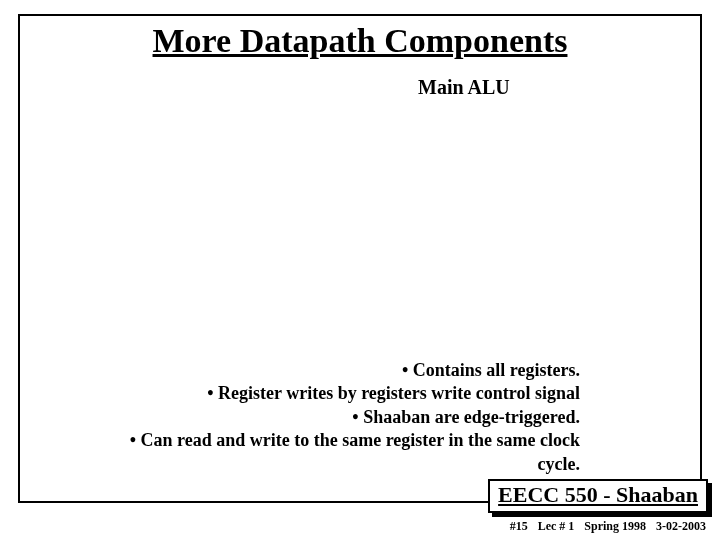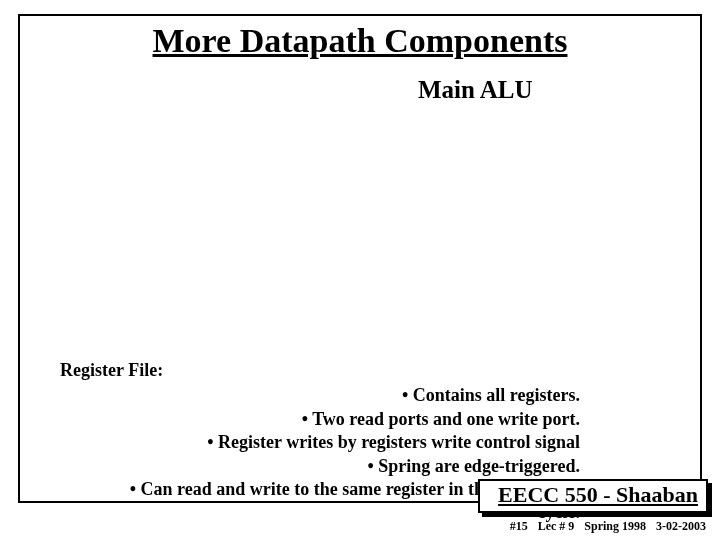--- a/index.html
+++ b/index.html
@@ -16,61 +16,59 @@
     position: absolute; left: 0; top: 6px; width: 100%;
     text-align: center; font-size: 34px; font-weight: bold;
     text-decoration: underline; color: #000;
   }
   .label-left {
     position: absolute; left: 27px; top: 54px;
     font-size: 21px; font-weight: bold;
   }
   .label-right {
     position: absolute; left: 398px; top: 60px;
-    font-size: 25px; font-weight: bold;
+    font-size: 20px; font-weight: bold;
   }
   .notes {
     position: absolute; left: 40px; top: 343px; width: 520px;
     font-size: 18px; font-weight: bold; line-height: 1.3;
   }
   .notes .hdr { margin-bottom: 2px; }
   .notes ul { list-style: none; padding-left: 36px; text-align: right; }
   .notes li::before { content: "•  "; }
   .footer-box {
     position: absolute; right: 12px; bottom: 27px;
     border: 2px solid #000; background: #fff;
     box-shadow: 4px 4px 0 #000;
-    padding: 1px 8px 3px 18px;
+    padding: 1px 8px 3px 8px;
     font-size: 22px; font-weight: bold;
     text-decoration: underline;
   }
   .footer-meta {
     position: absolute; right: 14px; bottom: 6px;
     font-size: 12px; font-weight: bold; color: #000;
     display: flex; gap: 10px; justify-content: flex-end;
   }
 </style>
 </head>
 <body>
 
 <div class="slide">
   <div class="frame">
     <div class="title">More Datapath Components</div>
     <div class="label-right">Main ALU</div>
     <div class="notes">
-      <div class="hdr">Register File:</div>
       <ul>
         <li>Contains all registers.</li>
-        <li>Two read ports and one write port.</li>
         <li>Register writes by registers write control signal</li>
-        <li>Spring are edge-triggered.</li>
+        <li>Shaaban are edge-triggered.</li>
         <li>Can read and write to the same register in the same clock cycle.</li>
       </ul>
     </div>
   </div>
   <div class="footer-box">EECC 550 - Shaaban</div>
   <div class="footer-meta">
     <span>#15</span>
-    <span>Lec # 9</span>
+    <span>Lec # 1</span>
     <span>Spring 1998</span>
     <span>3-02-2003</span>
   </div>
 </div>
 
 </body></html>

